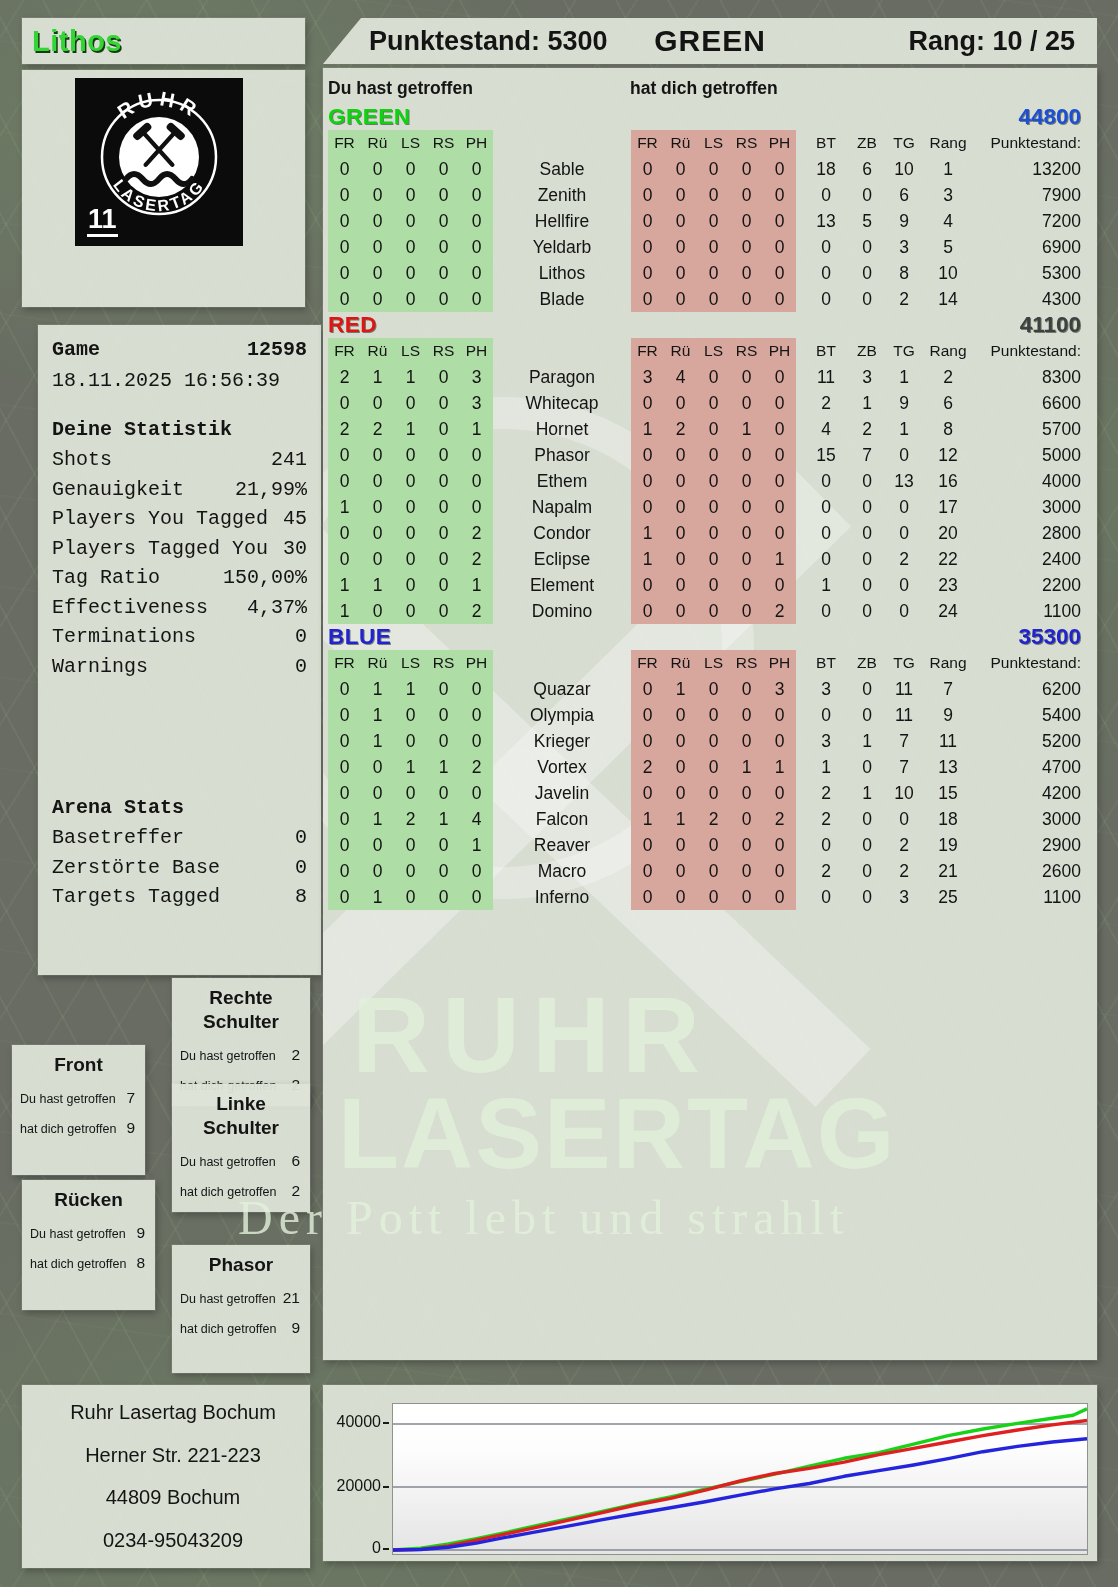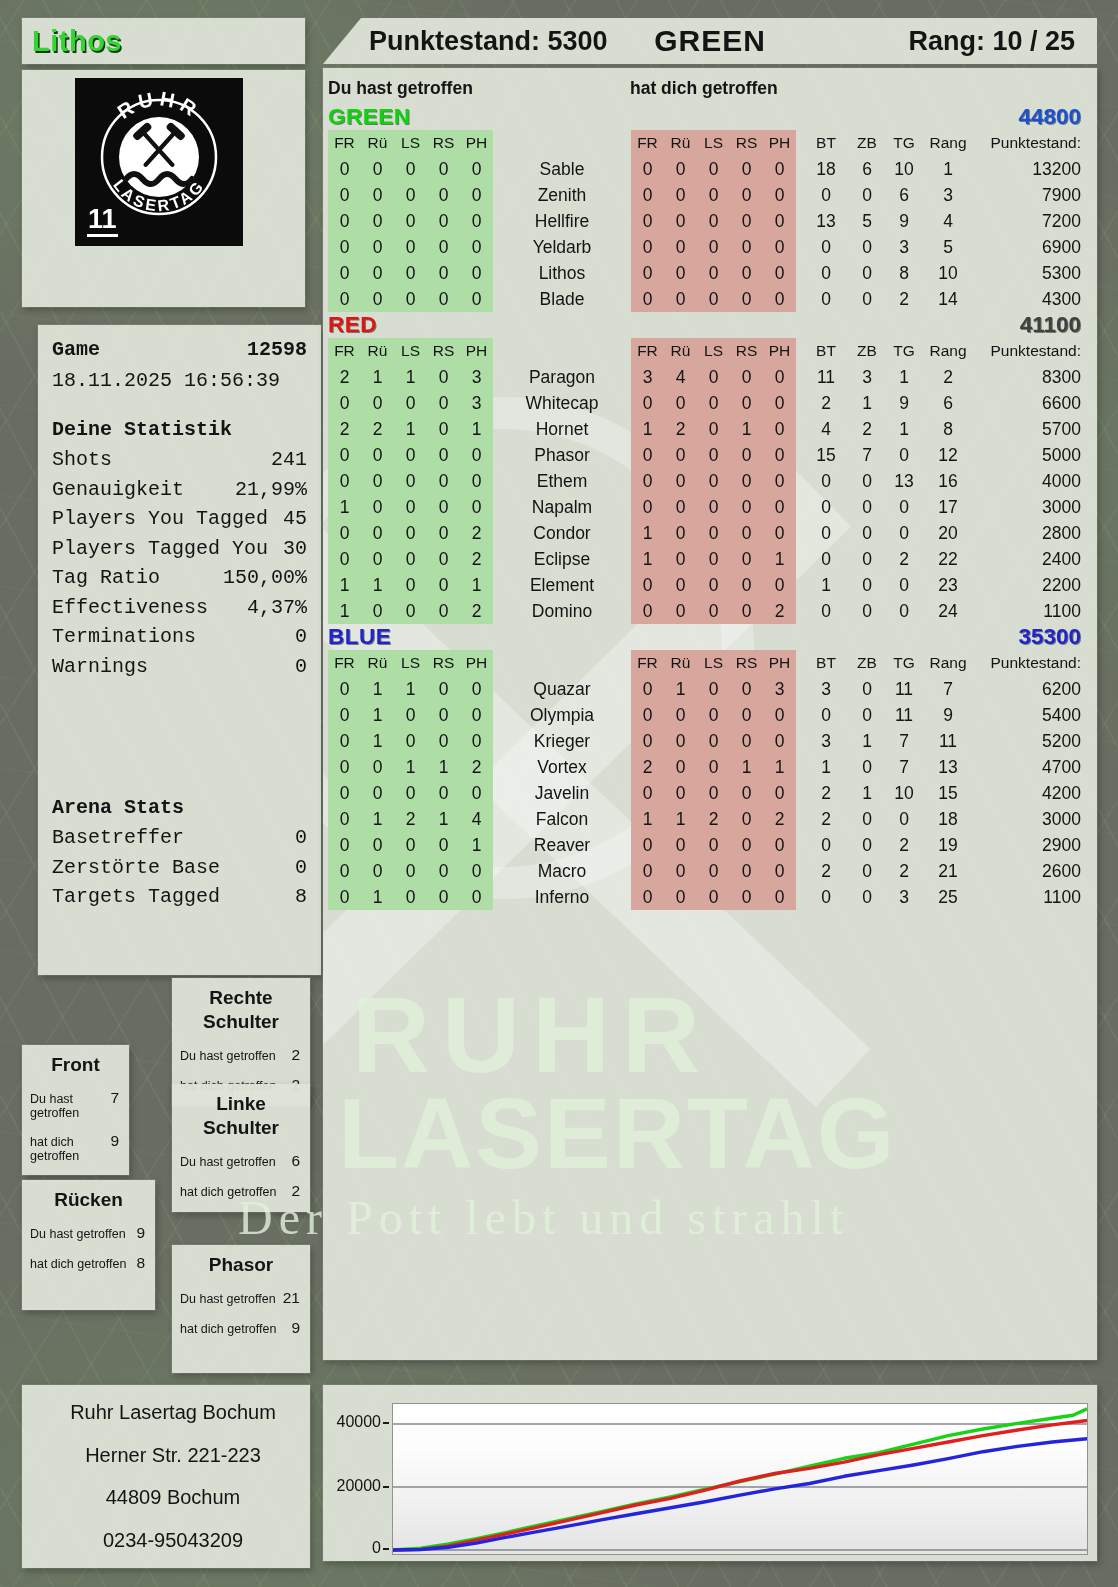--- a/index.html
+++ b/index.html
@@ -53,21 +53,21 @@
   .wm{position:absolute;z-index:6;pointer-events:none;color:rgba(226,241,219,.72);white-space:nowrap;}
   #wm1{left:352px;top:972px;font-size:108px;font-weight:bold;letter-spacing:12px;}
   #wm2{left:338px;top:1076px;font-size:100px;font-weight:bold;letter-spacing:2px;}
   #wm3{left:238px;top:1190px;font-family:"Liberation Serif",serif;font-size:48px;letter-spacing:6px;color:rgba(226,241,219,.8);}
   
   .bp{box-sizing:border-box;padding:8px 8px 0 8px;}
   .bp .bptitle{font-weight:bold;font-size:19px;text-align:center;line-height:24px;}
   .bp .bprow{display:flex;justify-content:space-between;align-items:baseline;margin-top:12px;}
   .bp .bprow .l{font-size:12.5px;}
   .bp .bprow .v{font-size:15.5px;padding-right:2px;}
-  #bp-front{left:22px;top:1045px;width:107px;height:130px;}
+  #bp-front{left:12px;top:1045px;width:133px;height:130px;}
   #bp-ruecken{left:22px;top:1180px;width:133px;height:130px;}
   #bp-rechte{left:172px;top:978px;width:138px;height:128px;}
   #bp-linke{left:172px;top:1084px;width:138px;height:128px;}
   #bp-phasor{left:172px;top:1245px;width:138px;height:128px;}
   
   #contact-panel{left:22px;top:1385px;width:288px;height:183px;box-sizing:border-box;padding:6px 0 0 14px;}
   #contact-panel div{font-size:20px;line-height:42.5px;text-align:center;}
   
   #chart-panel{left:323px;top:1385px;width:774px;height:176px;}
   .ytick{position:absolute;width:58px;text-align:right;font-size:16px;}

